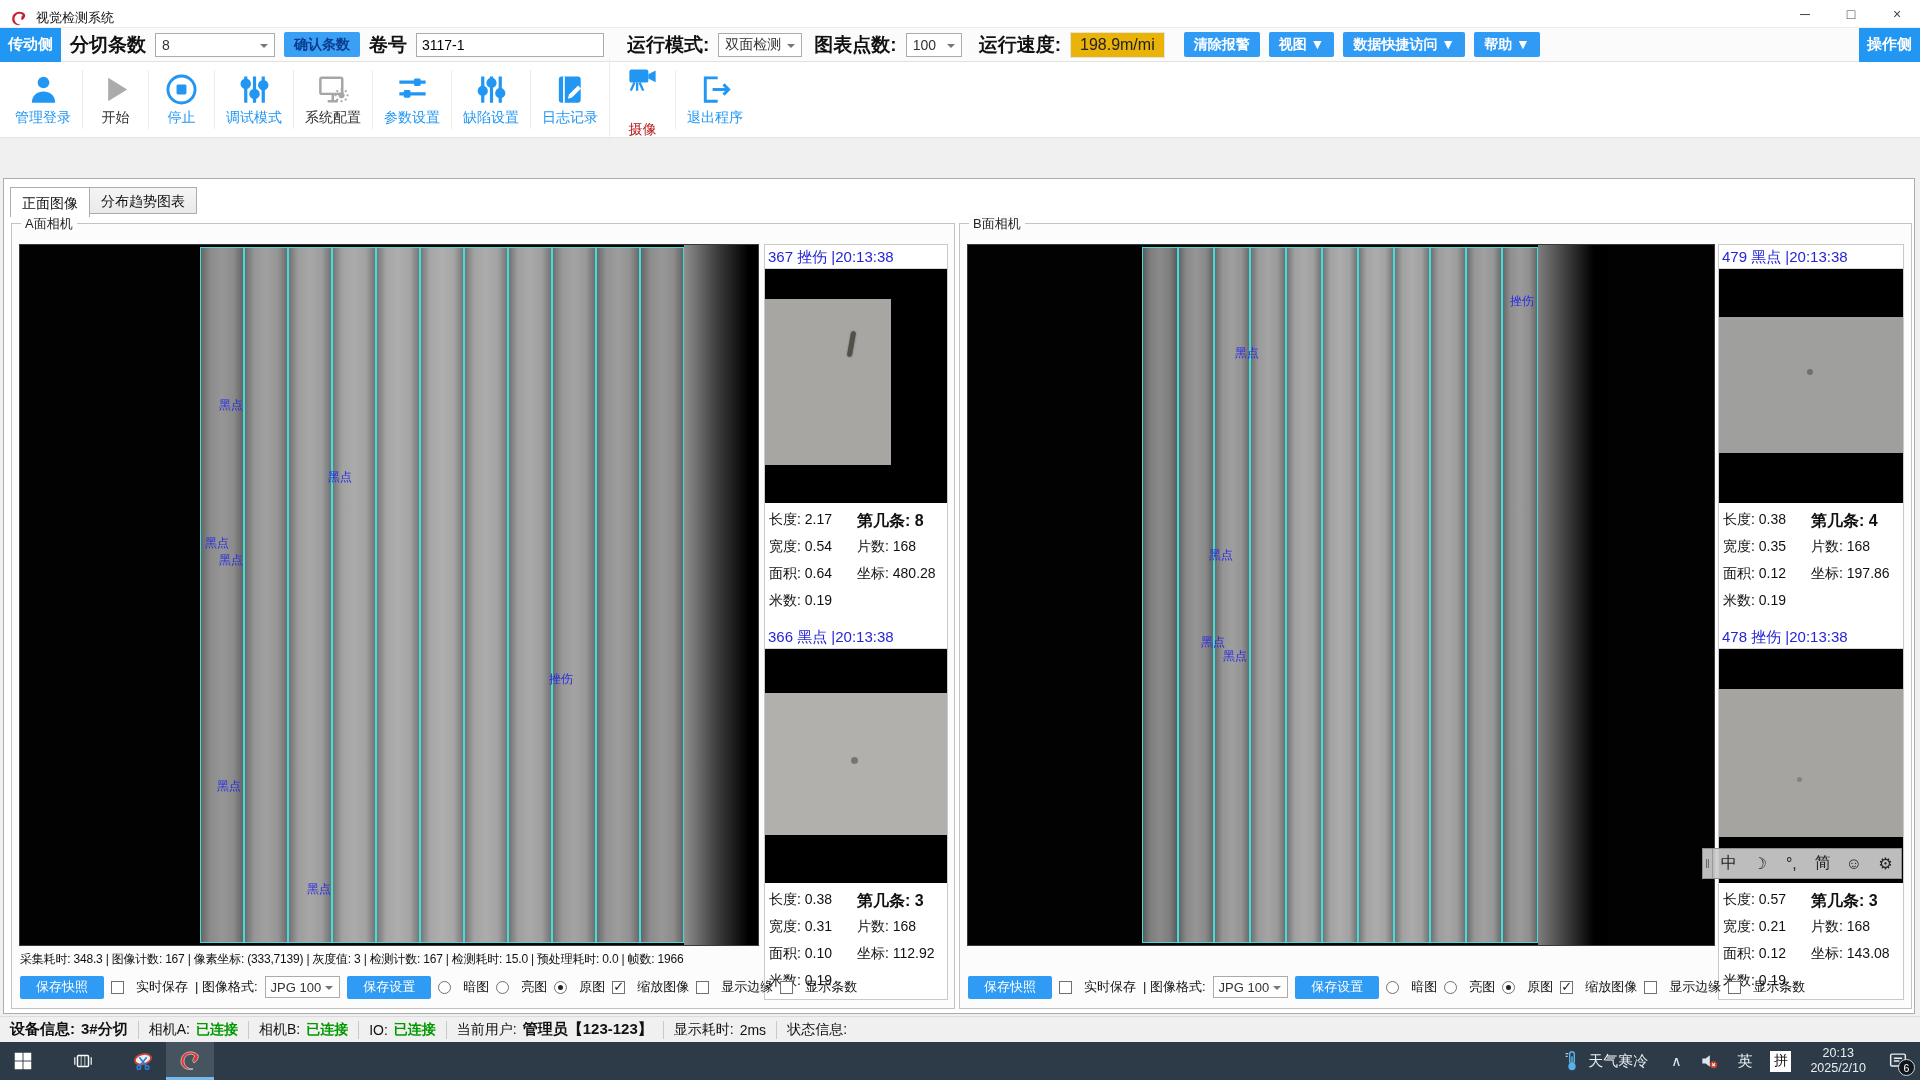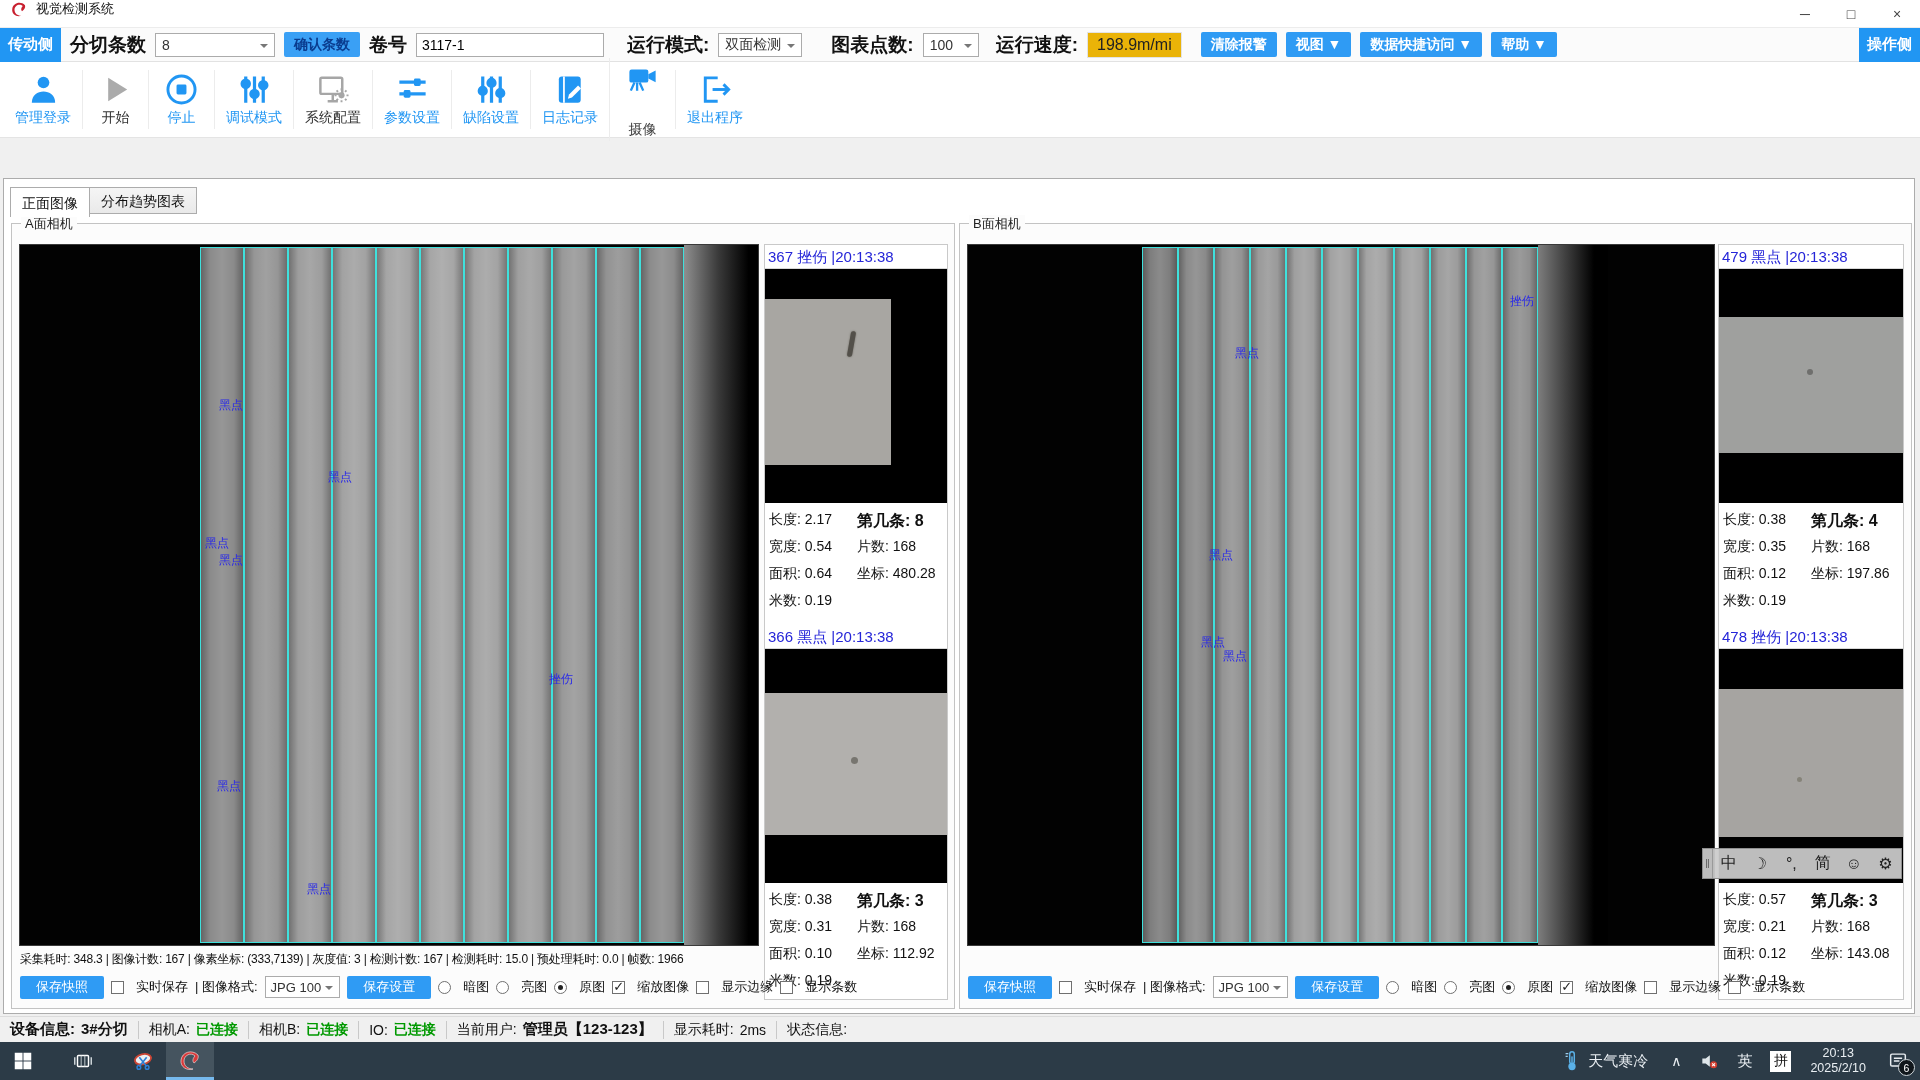--- a/index.html
+++ b/index.html
@@ -1,20 +1,20 @@
 <!DOCTYPE html>
 <html><head>
 <meta charset="utf-8">
 <style>
   *{box-sizing:border-box;margin:0;padding:0}
   html,body{background:#000}
   #app{position:relative;width:1920px;height:1080px;background:#F0F0F0;overflow:hidden;
        font-family:"Liberation Sans","DejaVu Sans",sans-serif;color:#111}
   
-  .titlebar{position:absolute;top:0;left:0;right:0;height:28px;background:#fff;display:flex;align-items:flex-start;border-bottom:1px solid #ECECEC}
+  .titlebar{position:absolute;top:0;left:0;right:0;height:28px;background:#fff;display:flex;align-items:flex-end;border-bottom:1px solid #ECECEC}
   .app-icon{margin-left:10px;width:18px;height:18px}
   .app-icon svg{width:18px;height:18px}
   .wtitle{margin-left:8px;font-size:13px}
   .win-controls{margin-left:auto;display:flex;height:100%}
   .winbtn{width:46px;height:100%;display:flex;align-items:center;justify-content:center;font-size:14px;color:#444;cursor:pointer}
   
   .toolbar1{position:absolute;top:28px;left:0;right:0;height:34px;background:#FBFBFB;border-bottom:1px solid #E2E2E2;display:flex;align-items:center;gap:9px;white-space:nowrap}
   .side-btn{height:34px;min-width:56px;background:#2196F3;color:#fff;display:flex;align-items:center;justify-content:center;font-size:15px;font-weight:bold;padding:0 8px;flex:0 0 auto}
   .lbl{font-size:19px;font-weight:bold;color:#111}
   .combo{background:#fff;border:1px solid #ABABAB;height:24px;display:inline-flex;align-items:center;padding:0 20px 0 6px;position:relative;font-size:14px;color:#333}
@@ -116,21 +116,21 @@
     <div class="combo" style="width:120px">
         <span>8</span>
       </div>
     <div class="btn-blue confirm">确认条数</div>
     <span class="lbl">卷号</span>
     <input class="txt" value="3117-1" style="">
     <span class="lbl" style="margin-left:14px">运行模式:</span>
     <div class="combo">
         <span>双面检测</span>
       </div>
-    <span class="lbl" style="margin-left:20px">图表点数:</span>
+    <span class="lbl" style="margin-left:3px">图表点数:</span>
     <div class="combo" style="width:56px">
         <span>100</span>
       </div>
     <span class="lbl" style="margin-left:8px">运行速度:</span>
     <div class="speedbox">198.9m/mi</div>
     <div class="btn-blue" style="margin-left:10px">清除报警</div>
     <div class="btn-blue">视图 ▼</div>
     <div class="btn-blue">数据快捷访问 ▼</div>
     <div class="btn-blue">帮助 ▼</div>
     <div class="side-btn" style="margin-left:auto">操作侧</div>
@@ -199,21 +199,21 @@
             <path d="M11 15.5l6.2-6.2 2 2-6.2 6.2-2.8.8z" fill="#fff"></path>
           </svg></div>
         <div class="tool-label" style="color: rgb(33, 150, 243);">日志记录</div>
       </div>
       <div class="tool">
         <div class="tool-icon"><svg viewBox="0 0 24 24" fill="#2196F3">
             <rect x="3" y="6.5" width="13" height="9" rx="1.5"></rect>
             <path d="M16 9.8l5-2.6v8l-5-2.6z"></path>
             <path d="M6.5 15.5L4 21M10 15.5L12.5 21M8.3 15.5V21" stroke="#2196F3" stroke-width="1.6" fill="none"></path>
           </svg></div>
-        <div class="tool-label" style="color: #404040; margin-top: 24px;">摄像</div>
+        <div class="tool-label" style="color: #b91c1c; margin-top: 24px;">摄像</div>
       </div>
       <div class="tool">
         <div class="tool-icon"><svg viewBox="0 0 24 24" fill="none" stroke="#2196F3" stroke-width="2">
             <path d="M13.5 4H5v16h8.5"></path>
             <path d="M10 12h11"></path>
             <path d="M17.5 8.5L21 12l-3.5 3.5"></path>
           </svg></div>
         <div class="tool-label" style="color: rgb(33, 150, 243);">退出程序</div>
       </div>
     </div>

